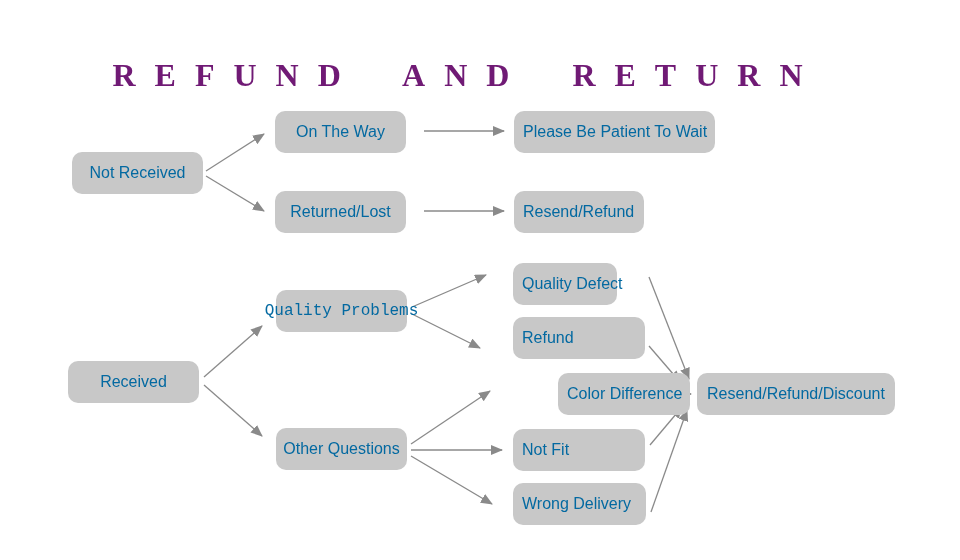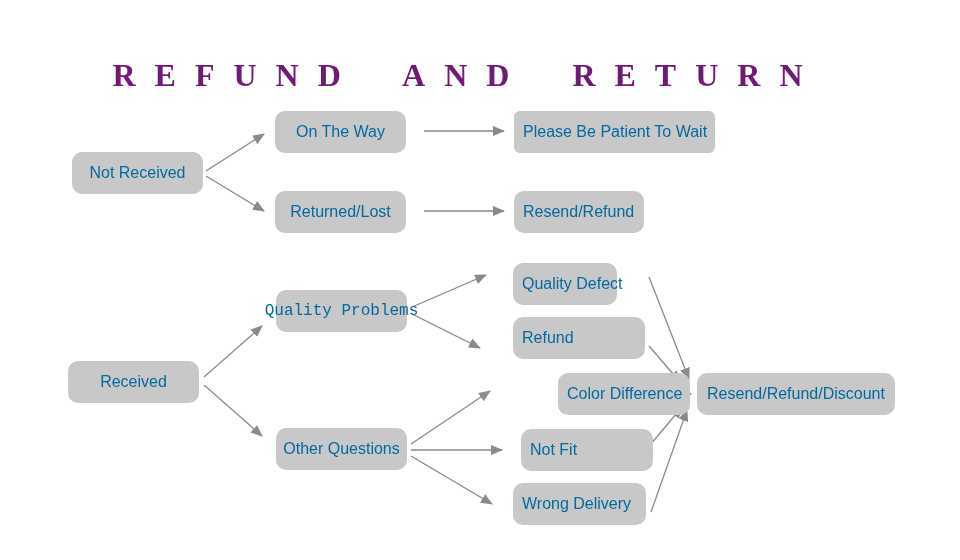--- a/index.html
+++ b/index.html
@@ -83,26 +83,26 @@
       <line x1="649" y1="277" x2="689" y2="379" marker-end="url(#ah)"></line>
       <line x1="649" y1="346" x2="680" y2="382" marker-end="url(#ah)"></line>
       <line x1="650" y1="394" x2="691" y2="394" marker-end="url(#ah)"></line>
       <line x1="650" y1="445" x2="682" y2="407" marker-end="url(#ah)"></line>
       <line x1="651" y1="512" x2="687" y2="410" marker-end="url(#ah)"></line>
     </g>
   </svg>
 
   <div class="node" style="left:72px;  top:152px; width:131px;">Not Received</div>
   <div class="node" style="left:275px; top:111px; width:131px;">On The Way</div>
-  <div class="node align-left" style="left:514px; top:111px; width:201px;border-radius:6px;">Please Be Patient To Wait</div>
+  <div class="node align-left" style="left:514px; top:111px; width:201px;">Please Be Patient To Wait</div>
   <div class="node" style="left:275px; top:191px; width:131px;">Returned/Lost</div>
   <div class="node align-left" style="left:514px; top:191px; width:130px;">Resend/Refund</div>
   <div class="node" style="left:68px;  top:361px; width:131px;">Received</div>
   <div class="node" style="left:276px; top:290px; width:131px;font-family:Liberation Mono, monospace;">Quality Problems</div>
   <div class="node" style="left:276px; top:428px; width:131px;">Other Questions</div>
   <div class="node align-left" style="left:513px; top:263px; width:104px;">Quality Defect</div>
   <div class="node align-left" style="left:513px; top:317px; width:132px;">Refund</div>
   <div class="node align-left" style="left:513px; top:373px; width:132px;margin-left:45px;">Color Difference</div>
-  <div class="node align-left" style="left:513px; top:429px; width:132px;margin-left:8px;">Not Fit</div>
+  <div class="node align-left" style="left:513px; top:429px; width:132px;">Not Fit</div>
   <div class="node align-left" style="left:513px; top:483px; width:133px;">Wrong Delivery</div>
   <div class="node" style="left:697px; top:373px; width:198px;">Resend/Refund/Discount</div>
 
 </div>
 
 </body></html>

